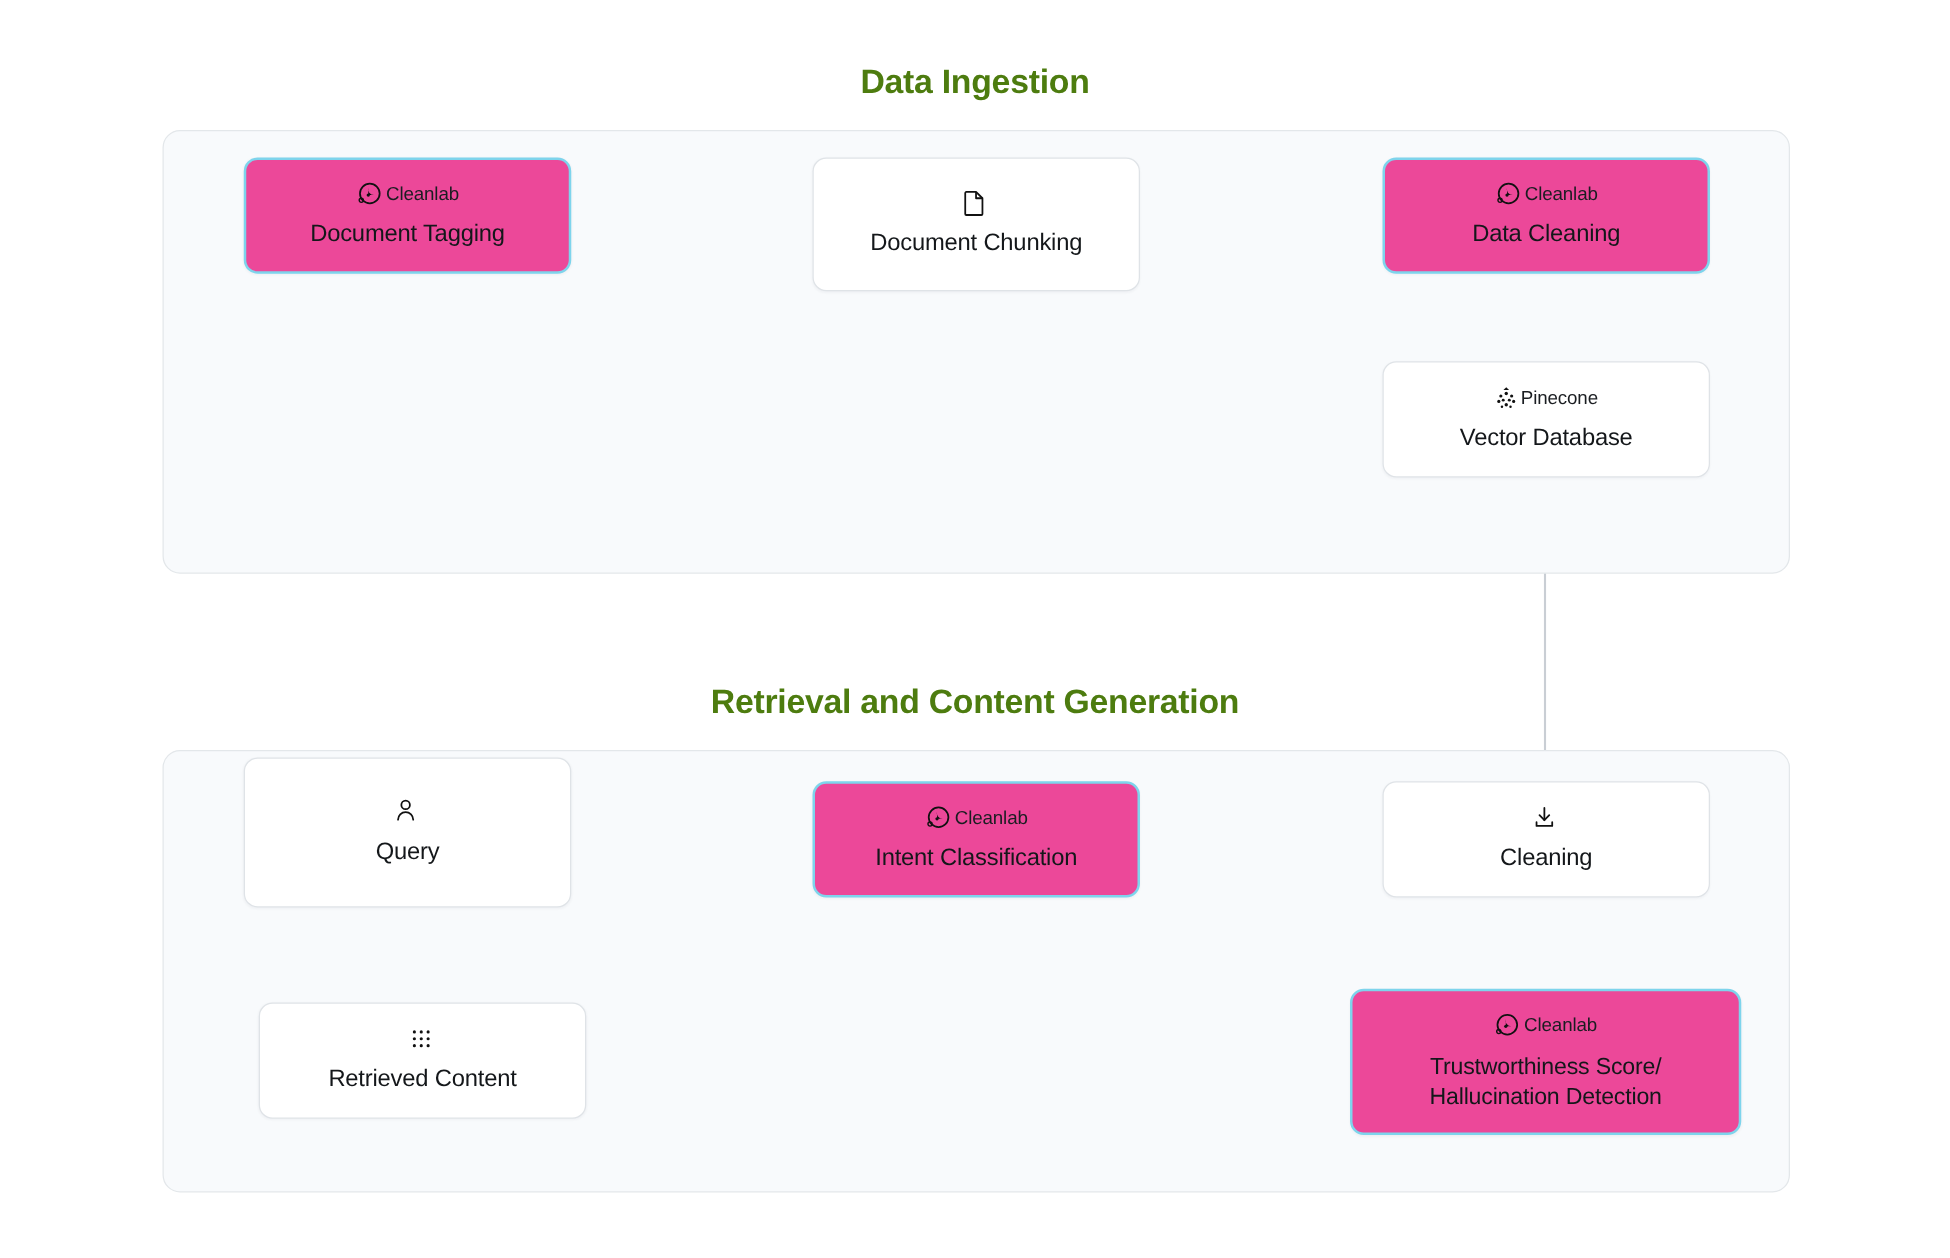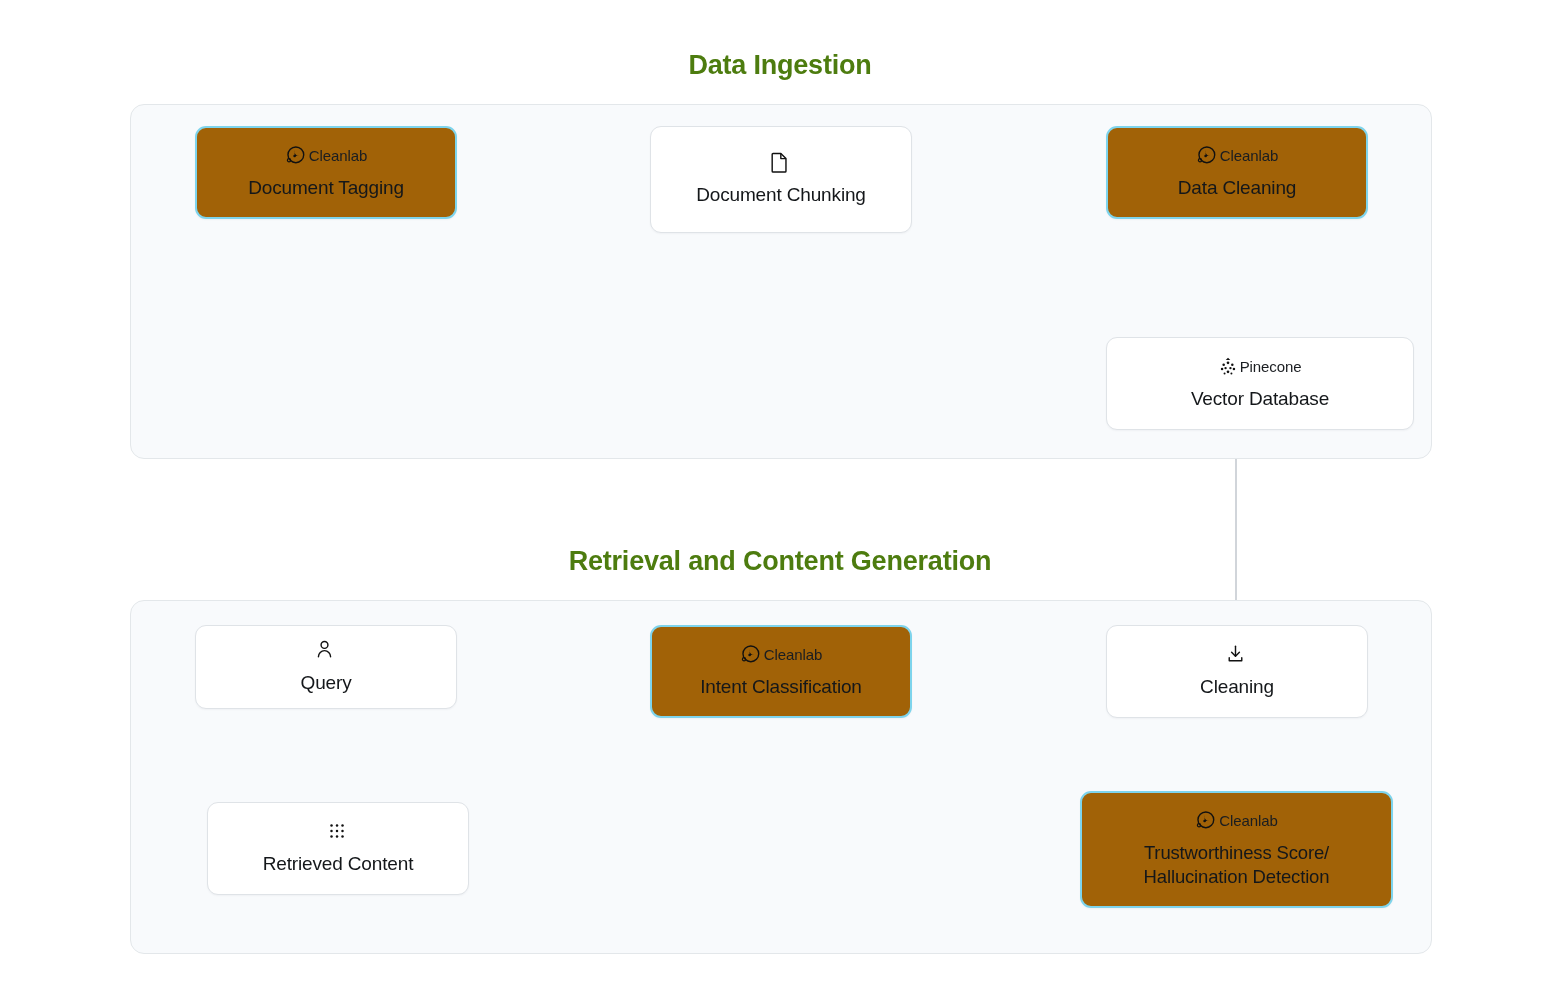--- a/index.html
+++ b/index.html
@@ -62,21 +62,21 @@
     background: #ffffff;
     border: 1px solid #dfe3e7;
     border-radius: 11px;
     display: flex;
     flex-direction: column;
     align-items: center;
     justify-content: center;
     box-shadow: 0 1px 2px rgba(16,24,40,0.04);
   }
   .node.highlight {
-    background: #a16207;
+    background: #ec4899;
     border: 2px solid #7ed4ec;
   }
   .node-icon-row {
     display: flex;
     align-items: center;
     justify-content: center;
     gap: 3px;
     height: 22px;
     margin-bottom: 9px;
   }
@@ -184,21 +184,21 @@
           <path d="M11 5.6 L11 12.6 L16.4 12.6 A5.4 5.4 0 0 1 11 5.6 Z" fill="#111"></path>
           <circle cx="11" cy="12.6" r="1.5" fill="#111"></circle>
           <circle cx="4.6" cy="17.4" r="1.9" fill="none" stroke="#111" stroke-width="1.3"></circle>
         </svg>
       </span>
       <span class="brand-label">Cleanlab</span>
     </div>
     <div class="node-label">Data Cleaning</div>
   </div>
 
-  <div class="node" style="left:1106px; top:289px; width:308px; height:93px;margin-top:48px;">
+  <div class="node" style="left:1106px; top:289px; width:262px; height:93px;">
     <div class="node-icon-row">
       <span>
         <svg width="18" height="19" viewBox="0 0 20 21">
           <g fill="#111">
             <path d="M10 0.8 l2.5 2.4 h-5 z"></path>
             <circle cx="10" cy="6.4" r="1.5"></circle>
             <circle cx="5.2" cy="8.6" r="1.4"></circle>
             <circle cx="14.8" cy="8.6" r="1.4"></circle>
             <circle cx="3.4" cy="13.4" r="1.4"></circle>
             <circle cx="16.6" cy="13.4" r="1.4"></circle>
@@ -212,21 +212,21 @@
       </span>
       <span class="brand-label">Pinecone</span>
     </div>
     <div class="node-label">Vector Database</div>
   </div>
 
   <div class="section-title" id="title-retrieval">Retrieval and Content Generation</div>
 
   <div class="section-box" id="section-retrieval"></div>
 
-  <div class="node" style="left:195px; top:625px; width:262px; height:84px;">
+  <div class="node" style="left:195px; top:606px; width:262px; height:120px;">
     <div class="node-icon-row">
       <span>
         <svg width="19" height="21" viewBox="0 0 20 22">
           <circle cx="10" cy="6.2" r="3.6" fill="none" stroke="#111" stroke-width="1.5"></circle>
           <path d="M3.6 18.6 a6.4 6.4 0 0 1 12.8 0" fill="none" stroke="#111" stroke-width="1.5" stroke-linecap="round"></path>
         </svg>
       </span>
       <span class="brand-label"></span>
     </div>
     <div class="node-label">Query</div>

